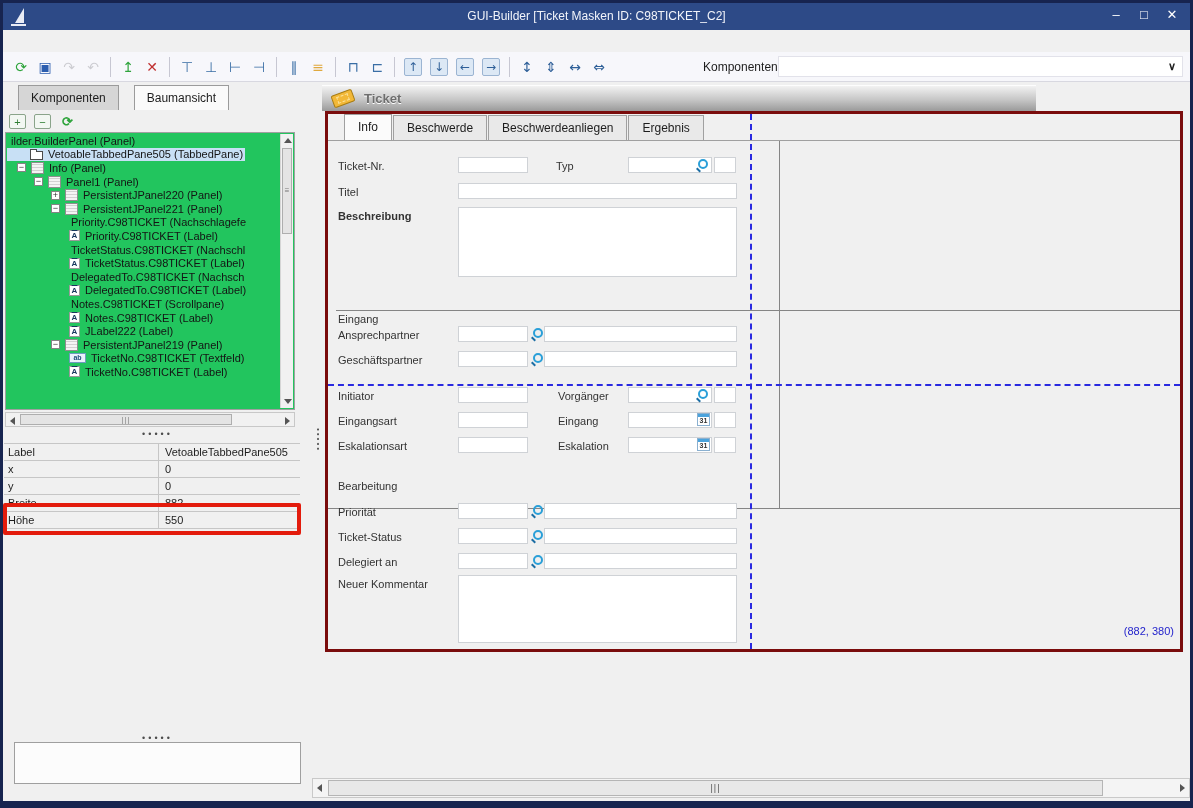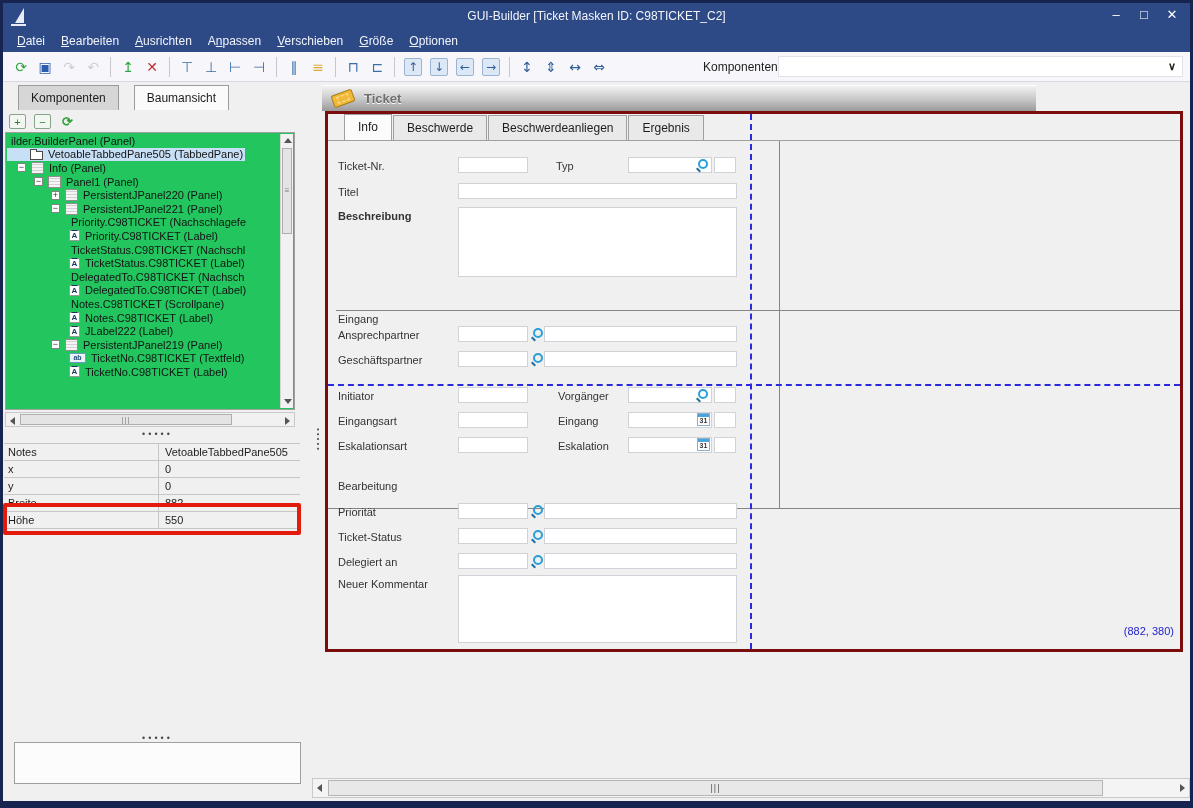--- a/index.html
+++ b/index.html
@@ -111,29 +111,20 @@
     <span class="apptri"></span>
     <span class="apphull"></span>
     <div class="title-text">GUI-Builder [Ticket Masken ID: C98TICKET_C2]</div>
     <div class="winctl">
       <span>–</span>
       <span>□</span>
       <span>✕</span>
     </div>
   </div>
 
-  <div class="menubar">
-      <div class="menu-item"><u>D</u>atei</div>
-      <div class="menu-item"><u>B</u>earbeiten</div>
-      <div class="menu-item"><u>A</u>usrichten</div>
-      <div class="menu-item">A<u>n</u>passen</div>
-      <div class="menu-item"><u>V</u>erschieben</div>
-      <div class="menu-item"><u>G</u>röße</div>
-      <div class="menu-item"><u>O</u>ptionen</div>
-    </div>
 
   <div class="toolbar">
     <div class="tbwrap">
         <button class="tb-btn" style="color: rgb(47, 164, 60);">⟳</button>
         <button class="tb-btn" style="color: rgb(43, 93, 174);">▣</button>
         <button class="tb-btn disabled" style="color: rgb(154, 154, 160);">↷</button>
         <button class="tb-btn disabled" style="color: rgb(154, 154, 160);">↶</button>
         <span class="tb-sep"></span>
         <button class="tb-btn" style="color: rgb(47, 164, 60);">↥</button>
         <button class="tb-btn" style="color: rgb(192, 48, 48);">✕</button>
@@ -261,21 +252,21 @@
     <div class="hscroll" style="left:2px;top:330px;width:290px;height:15px;">
       <span class="harr-l"></span>
       <div class="hthumb" style="left:14px;width:212px;">|||</div>
       <span class="harr-r"></span>
     </div>
 
     <div class="dots" style="top:347px;">•••••</div>
 
     <div class="props">
         <div class="prow">
-          <span class="pname">Notes</span>
+          <span class="pname">Label</span>
           <span class="pval">VetoableTabbedPane505</span>
         </div>
         <div class="prow">
           <span class="pname">x</span>
           <span class="pval">0</span>
         </div>
         <div class="prow">
           <span class="pname">y</span>
           <span class="pval">0</span>
         </div>

